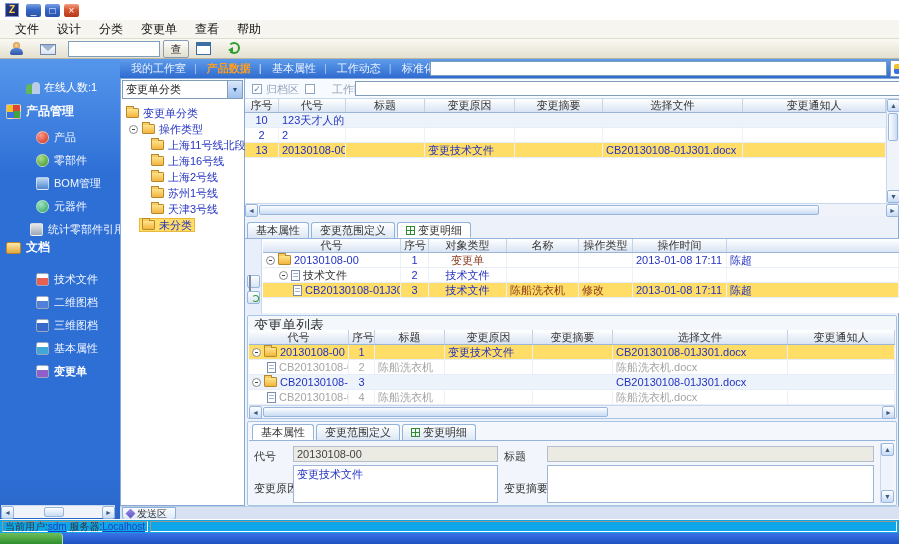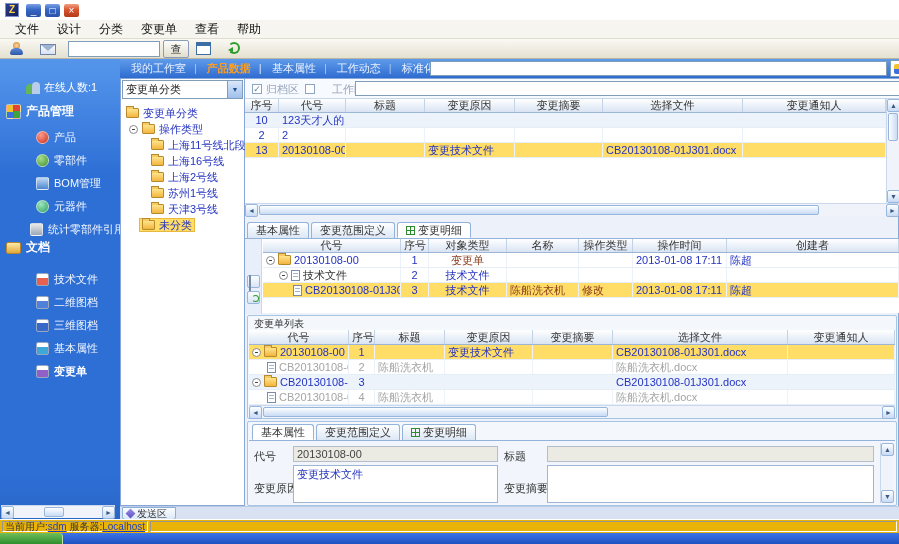--- a/index.html
+++ b/index.html
@@ -99,31 +99,31 @@
 .tab{height:16px;padding:0 8px;margin-right:2px;border:1px solid #93B3DA;border-bottom:none;border-radius:3px 3px 0 0;background:linear-gradient(#FEFFFF,#DCE7F5);font-size:11px;line-height:15px;color:#333;display:flex;align-items:center;gap:3px;}
 .tab.active{background:#fff;border-bottom:1px solid #fff;}
 .gridico{width:9px;height:9px;border:1px solid #2E8B2E;background-image:linear-gradient(#2E8B2E,#2E8B2E),linear-gradient(#2E8B2E,#2E8B2E);background-size:1px 100%,100% 1px;background-position:center;background-repeat:no-repeat;}
 .detailarea{position:absolute;left:0;top:159px;width:654px;height:75px;background:#fff;border-top:1px solid #93B3DA;}
 .btnstrip{position:absolute;left:0;top:0;width:17px;height:75px;background:#E8EFFA;border-right:1px solid #C9D8EC;}
 .sqbtn{position:absolute;left:2px;width:13px;height:13px;background:linear-gradient(#FDFEFF,#D8E4F4);border:1px solid #98B5DC;border-radius:2px;}
 .ico-refresh-sm{position:absolute;left:4px;top:3px;width:7px;height:7px;border:1px solid #2E9D2E;border-radius:50%;border-left-color:transparent;}
 .dtable{position:absolute;left:18px;top:0;width:636px;}
 
 .gbox{position:absolute;border:1px solid #A6C4E4;border-radius:2px;background:#F4F8FD;}
-.gtitle{position:absolute;left:6px;top:1px;font-size:10px;color:#333;}
+.gtitle{position:absolute;left:6px;top:1px;font-size:14px;color:#333;}
 .ltable{position:absolute;left:1px;top:14px;width:646px;background:#fff;}
 
 .fl{position:absolute;font-size:11px;color:#333;white-space:nowrap;}
 .fin{position:absolute;height:16px;border:1px solid #B5BDCB;background:#EBEBE4;font-size:11px;color:#444;padding:0 3px;}
 .fta{position:absolute;border:1px solid #9DB6D6;background:#fff;font-size:11px;color:#2433C0;padding:1px 3px;resize:none;overflow:hidden;}
 
 .bstrip{left:120px;top:506px;width:779px;height:13px;background:#D8E2F2;border-top:1px solid #B9CCE4;}
 .sendtab{position:absolute;left:2px;top:0;height:13px;padding:0 8px 0 4px;background:linear-gradient(#FBFDFF,#DCE8F8);border:1px solid #90AFD8;border-radius:0 0 3px 3px;display:flex;align-items:center;gap:3px;font-size:10px;color:#333;}
 .diam{width:7px;height:7px;background:linear-gradient(135deg,#9A8FE8,#5C4FC0);transform:rotate(45deg);}
-.statusbar{left:0;top:519px;width:899px;height:14px;background:#eab308;border-top:1px solid #fff;display:flex;gap:2px;padding:1px 2px;}
+.statusbar{left:0;top:519px;width:899px;height:14px;background:#0ea5e9;border-top:1px solid #fff;display:flex;gap:2px;padding:1px 2px;}
 .scell{border:1px solid;border-color:#9A968A #FFF #FFF #9A968A;font-size:10px;line-height:10px;padding:0 2px;color:#333;white-space:nowrap;}
 .scell a{color:#1F3FBF;text-decoration:underline;}
 .taskbar{left:0;top:533px;width:899px;height:11px;background:linear-gradient(#3B74E8,#1E50C0);}
 .startblob{position:absolute;left:0;top:0;width:63px;height:11px;background:linear-gradient(#6FBE5A,#2E8F2E);border-radius:0 4px 0 0;border-right:1px solid #B8E0A8;}
 .sbh-side{left:1px;top:505px;width:114px;height:13px;}
 </style>
 </head>
 <body>
 
 <div class="abs titlebar">
@@ -352,21 +352,20 @@
         </span>
     </div>
     <div class="dtable">
       <div class="th">
         <span class="tc d0">代号</span>
         <span class="tc d1">序号</span>
         <span class="tc d2">对象类型</span>
         <span class="tc d3">名称</span>
         <span class="tc d4">操作类型</span>
         <span class="tc d5">操作时间</span>
-        <span class="tc d6">创建者</span>
       </div>
       <div class="tr">
         <span class="tc d0 treecell">
             <span class="exp"></span>
             <span class="fold"></span>
             <span>20130108-00</span>
           </span>
         <span class="tc d1">1</span>
         <span class="tc d2 darkred">变更单</span>
         <span class="tc d3"></span>

